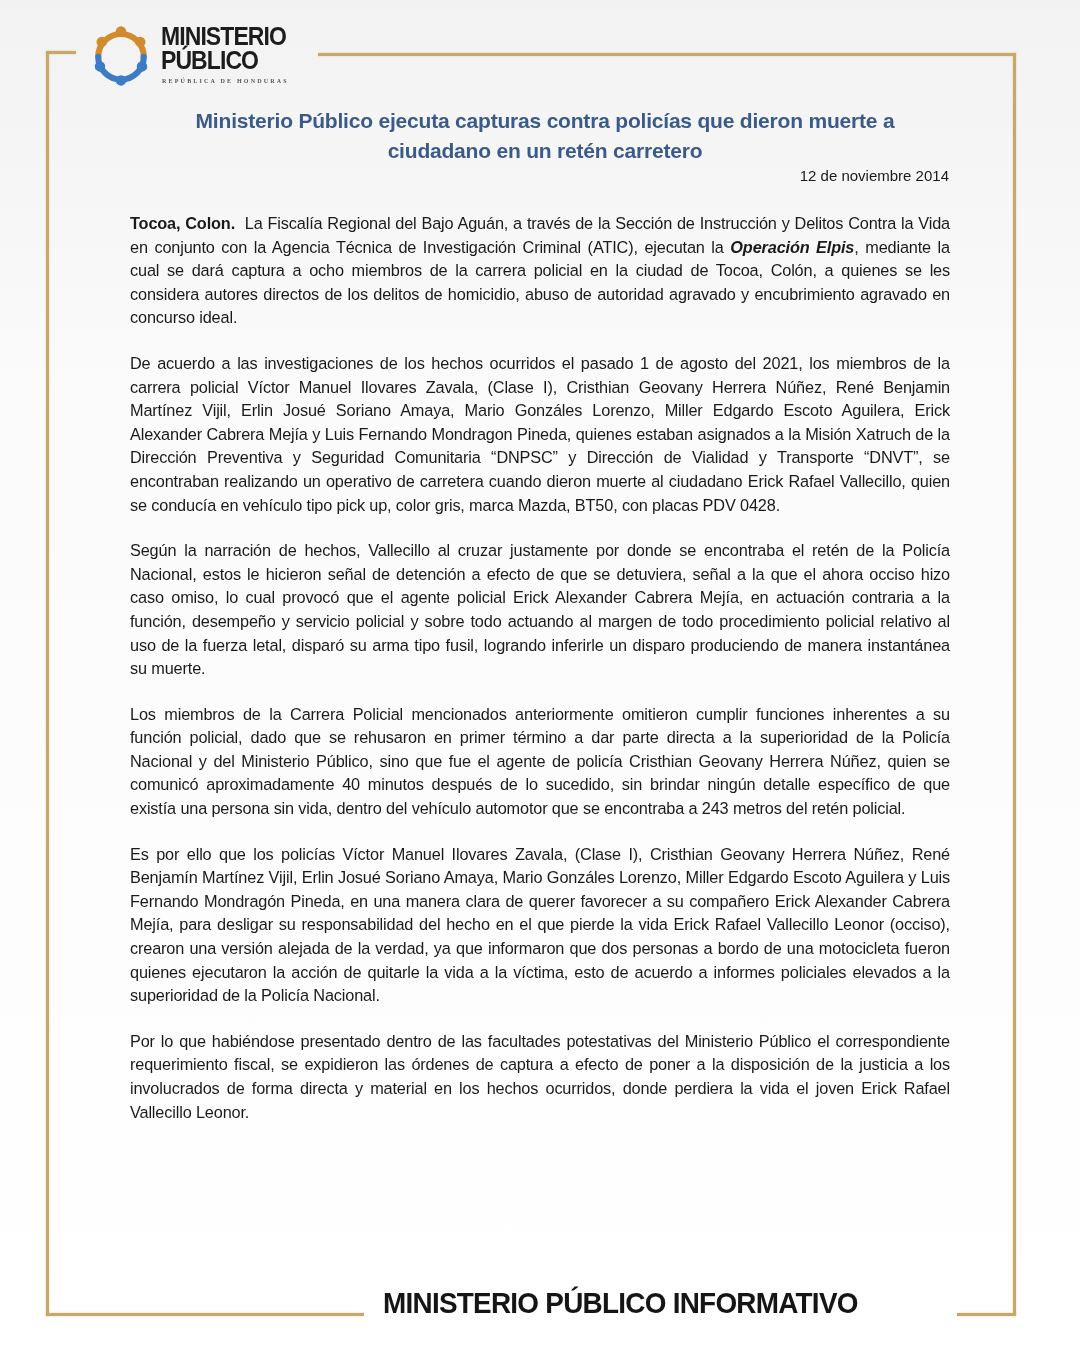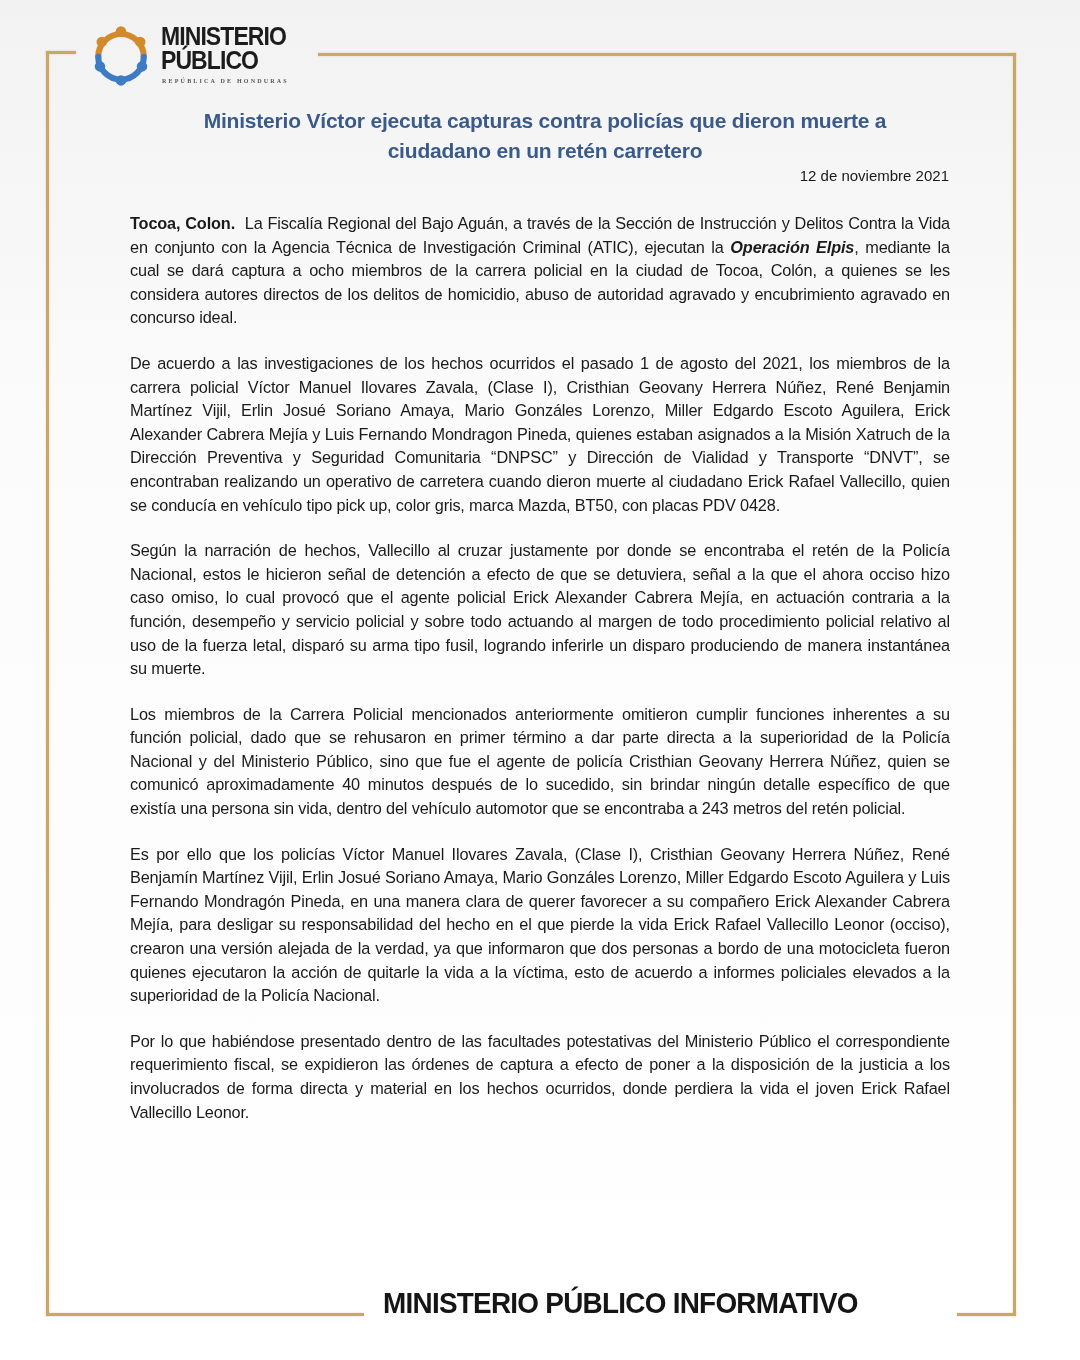--- a/index.html
+++ b/index.html
@@ -68,22 +68,22 @@
       <circle cx="16" cy="53" r="6"></circle>
       <circle cx="64" cy="53" r="6"></circle>
       <circle cx="40" cy="69" r="6"></circle>
     </g>
   </svg>
   <div class="logo-text-1">MINISTERIO</div>
   <div class="logo-text-2">PÚBLICO</div>
   <div class="logo-sub">REPÚBLICA DE HONDURAS</div>
 </div>
 
-<div class="title">Ministerio Víctor ejecuta capturas contra policías que dieron muerte a ciudadano en un retén carretero</div>
-<div class="date">12 de noviembre 2021</div>
+<div class="title">Ministerio Público ejecuta capturas contra policías que dieron muerte a ciudadano en un retén carretero</div>
+<div class="date">12 de noviembre 2014</div>
 
 <div class="body-text">
   <p><b>Tocoa, Colon.</b>&nbsp; <span>La Fiscalía Regional del Bajo Aguán, a través de la Sección de Instrucción y Delitos Contra la Vida en conjunto con la Agencia Técnica de Investigación Criminal (ATIC), ejecutan la </span><b><i>Operación Elpis</i></b><span>, mediante la cual se dará captura a ocho miembros de la carrera policial en la ciudad de Tocoa, Colón, a quienes se les considera autores directos de los delitos de homicidio, abuso de autoridad agravado y encubrimiento agravado en concurso ideal.</span></p>
   <p>De acuerdo a las investigaciones de los hechos ocurridos el pasado 1 de agosto del 2021,  los miembros de la carrera policial Víctor Manuel Ilovares Zavala, (Clase I), Cristhian Geovany Herrera Núñez, René Benjamin Martínez Vijil, Erlin Josué Soriano Amaya, Mario Gonzáles Lorenzo, Miller Edgardo Escoto Aguilera, Erick Alexander Cabrera Mejía y Luis Fernando Mondragon Pineda, quienes estaban asignados a la Misión Xatruch de la Dirección Preventiva y Seguridad Comunitaria “DNPSC” y Dirección de Vialidad y Transporte “DNVT”, se encontraban realizando un operativo de carretera cuando dieron muerte al ciudadano Erick Rafael Vallecillo, quien se conducía en  vehículo tipo pick up, color gris, marca Mazda, BT50, con placas PDV 0428.</p>
   <p>Según la narración de hechos, Vallecillo al cruzar justamente por donde se encontraba el retén de la Policía Nacional, estos le hicieron señal de detención a efecto de que se detuviera, señal a la que el ahora occiso hizo caso omiso, lo cual provocó que el agente policial Erick Alexander Cabrera Mejía, en actuación contraria a la función, desempeño y servicio policial y sobre todo actuando al margen de todo procedimiento policial relativo al uso de la fuerza letal, disparó su arma tipo fusil, logrando inferirle un disparo produciendo de manera instantánea su muerte.</p>
   <p>Los miembros de la Carrera Policial mencionados anteriormente omitieron cumplir funciones inherentes a su función policial, dado que se rehusaron en primer término a dar parte directa a la superioridad de la Policía Nacional y del Ministerio Público, sino que fue el agente de policía Cristhian Geovany Herrera Núñez, quien se comunicó aproximadamente 40 minutos después de lo sucedido, sin brindar ningún detalle específico de que existía una persona sin vida, dentro del vehículo automotor que se encontraba a 243 metros del retén policial.</p>
   <p>Es por ello que los policías Víctor Manuel Ilovares Zavala, (Clase I), Cristhian Geovany Herrera Núñez, René Benjamín Martínez Vijil, Erlin Josué Soriano Amaya, Mario Gonzáles Lorenzo, Miller Edgardo Escoto Aguilera y Luis Fernando Mondragón Pineda, en una manera clara de querer favorecer a su compañero Erick Alexander Cabrera Mejía, para desligar su responsabilidad del hecho en el que pierde la vida Erick Rafael Vallecillo Leonor (occiso), crearon una versión alejada de la verdad, ya que informaron que dos personas a bordo de una motocicleta fueron quienes ejecutaron la acción de quitarle la vida a la víctima, esto de acuerdo a informes policiales elevados a la superioridad de la Policía Nacional.</p>
   <p>Por lo que habiéndose presentado dentro de las facultades potestativas del Ministerio Público el correspondiente requerimiento fiscal, se expidieron las órdenes de captura a efecto de poner a la disposición de la justicia a los involucrados de forma directa y material en los hechos ocurridos, donde perdiera la vida el joven Erick Rafael Vallecillo Leonor.</p>
 </div>
 

